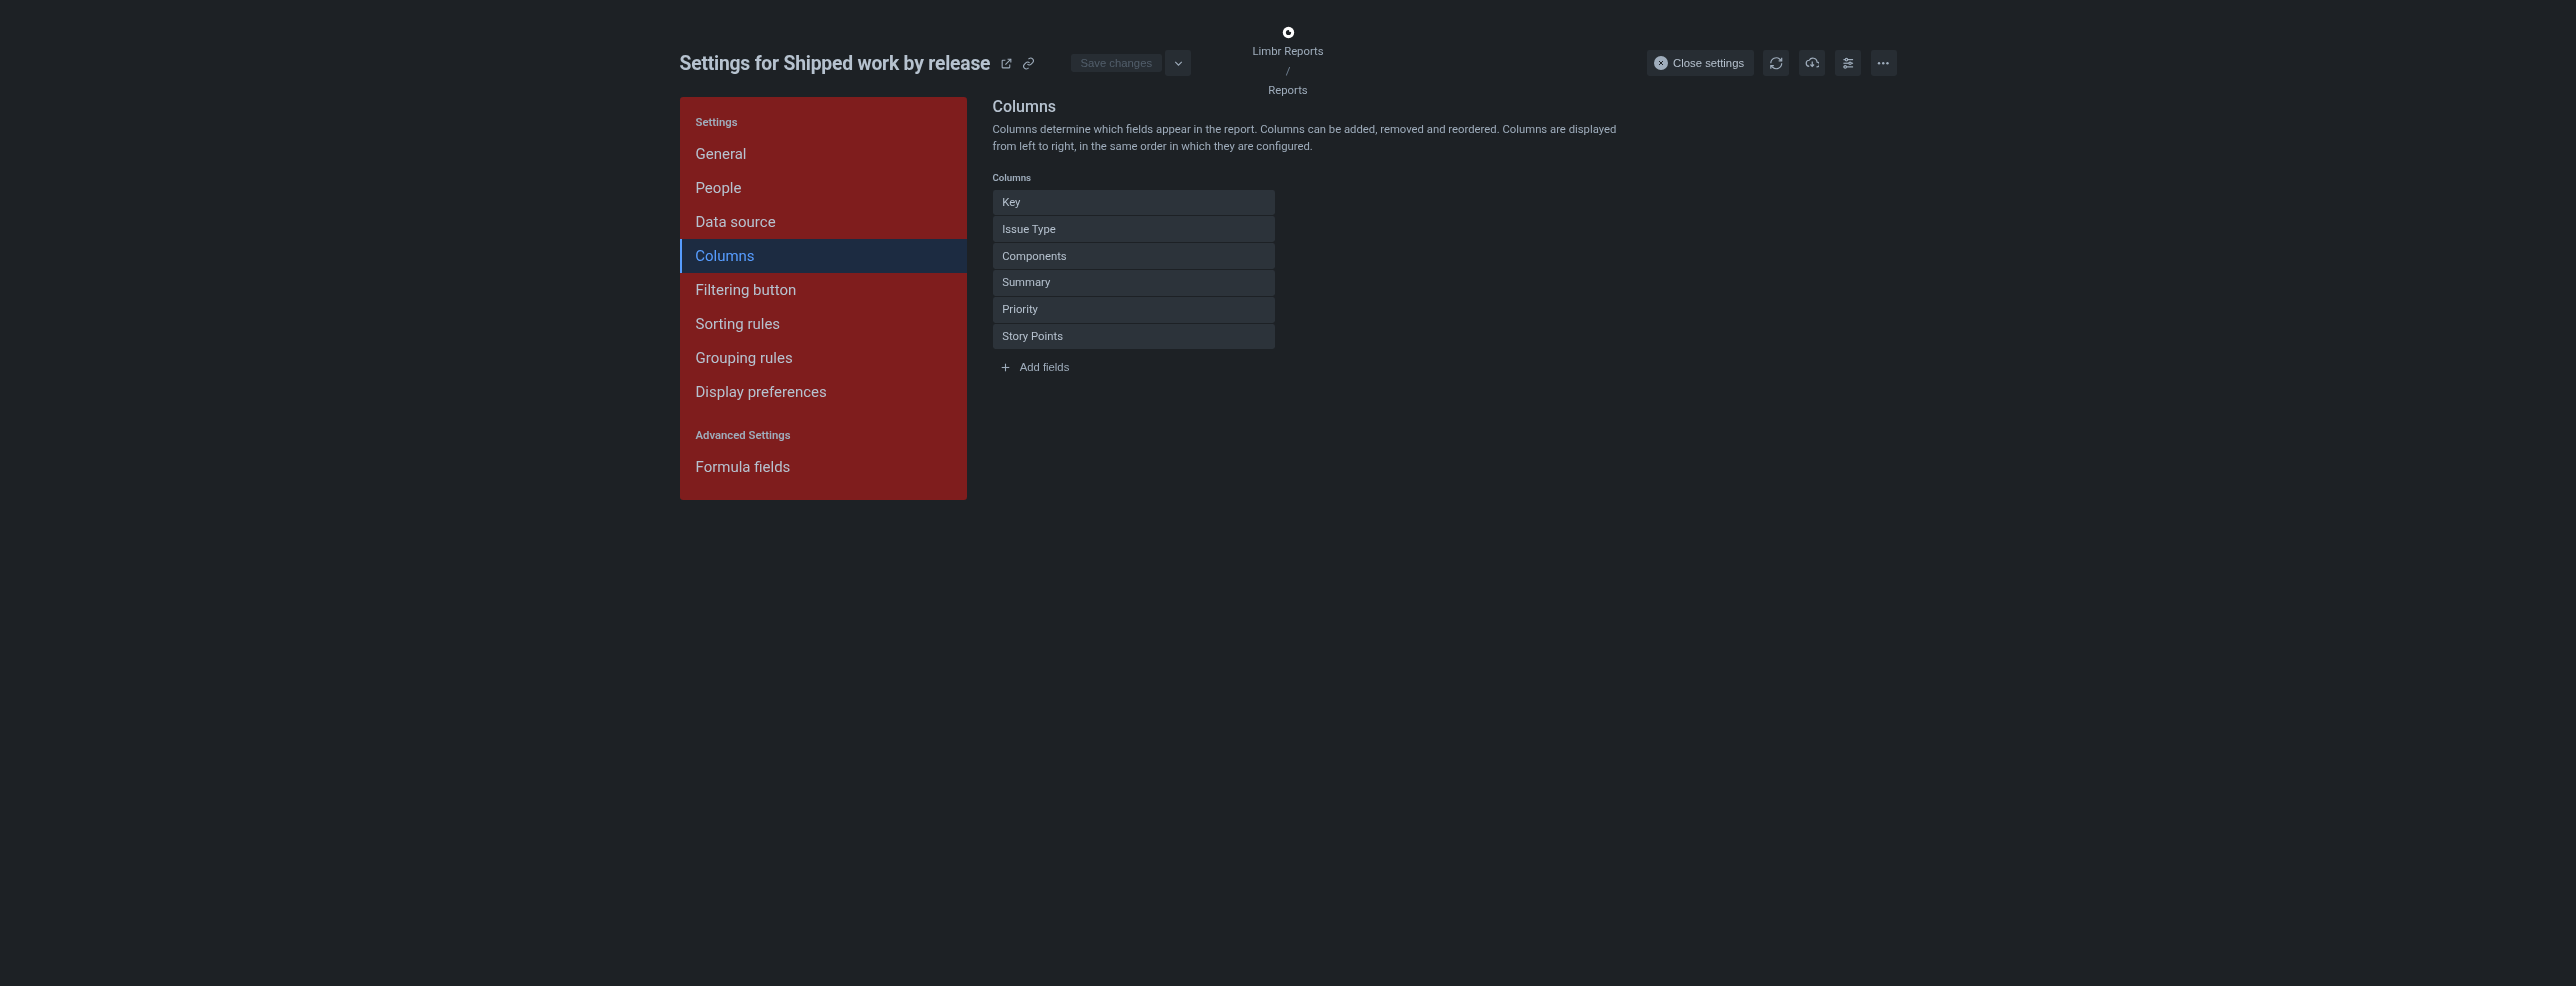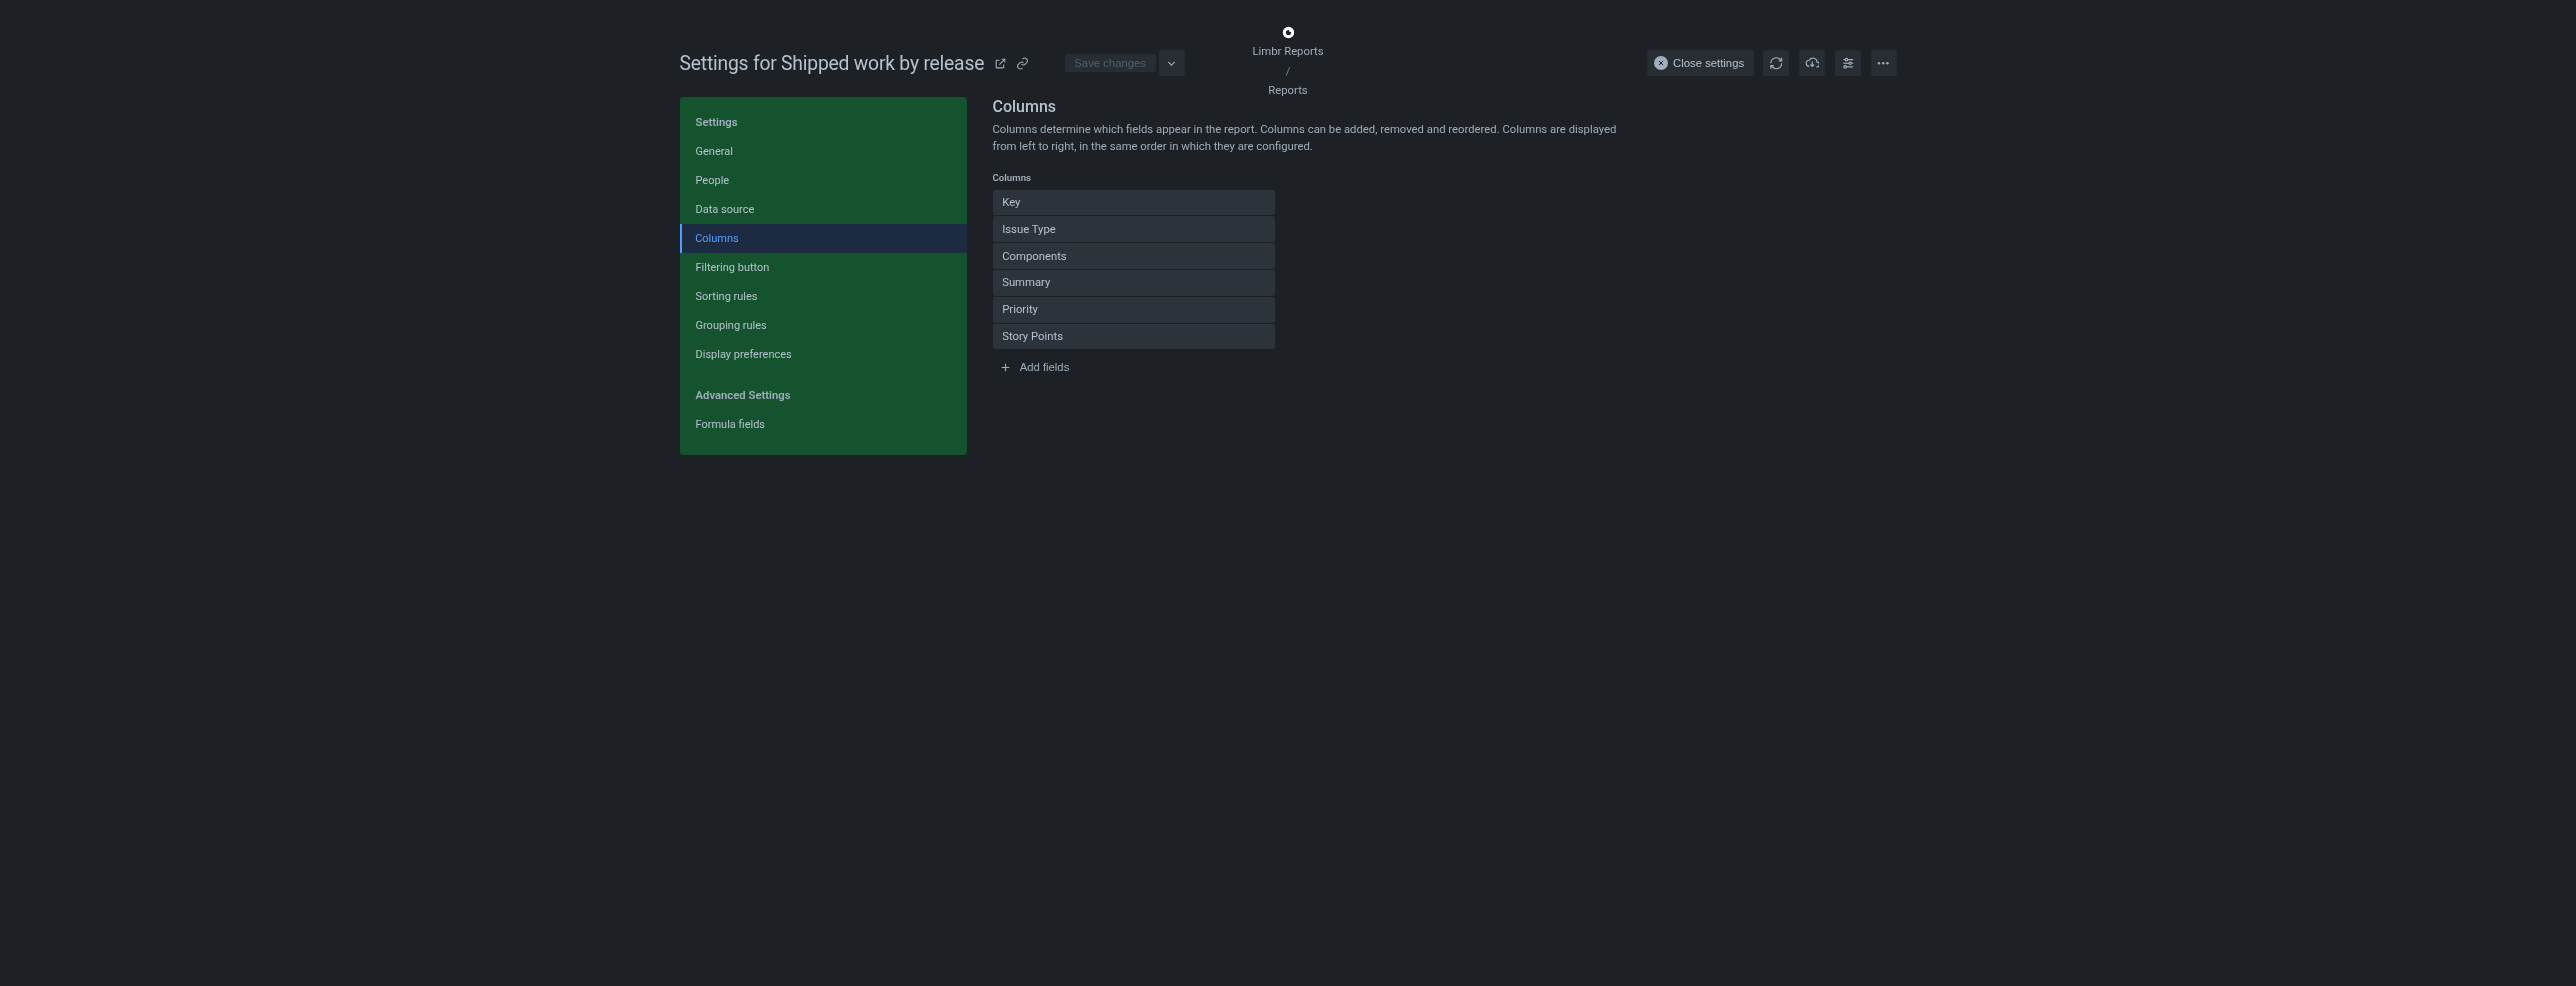--- a/index.html
+++ b/index.html
@@ -38,21 +38,21 @@
     .header-row {
       display: flex;
       align-items: center;
       padding: 3.2px 22.5px 0 22.5px;
       gap: 9.7px;
       height: 45px;
     }
     .page-title {
       color: #b6c2cf;
       font-size: 19.3px;
-      font-weight: 400;
+      font-weight: 700;
       letter-spacing: -0.2px;
     }
     .title-icons { display: flex; gap: 3.2px; margin-left: -3.2px; }
     .icon-btn-sm {
       width: 19.3px; height: 19.3px; border-radius: 2.4px;
       display: flex; align-items: center; justify-content: center;
       color: #9fadbc; cursor: pointer;
     }
     .btn-save {
       margin-left: 22.5px;
@@ -101,37 +101,37 @@
     }
     
     .body {
       display: flex;
       padding: 13px 22.5px 0 22.5px;
       gap: 26px;
     }
     
     .sidebar {
       width: 287px;
-      background: #14532d;
+      background: #7f1d1d;
       border-radius: 3.2px;
       padding: 13px 0 16px 0;
       align-self: flex-start;
     }
     .side-section-h {
       padding: 6.4px 16px 8px 16px;
       font-size: 11.3px;
       font-weight: 600;
       color: #9fadbc;
     }
     .side-item {
       display: block;
       padding: 8px 16px;
       color: #b6c2cf;
       cursor: pointer;
-      font-size: 11px;
+      font-size: 15px;
     }
     .side-item.active {
       background: #1c2b41;
       color: #579dff;
       border-left: 2.4px solid #579dff;
       padding-left: 13.7px;
     }
     .side-sec2 { margin-top: 13px; }
     
     .main { flex: 1; display: flex; gap: 19.3px; }

